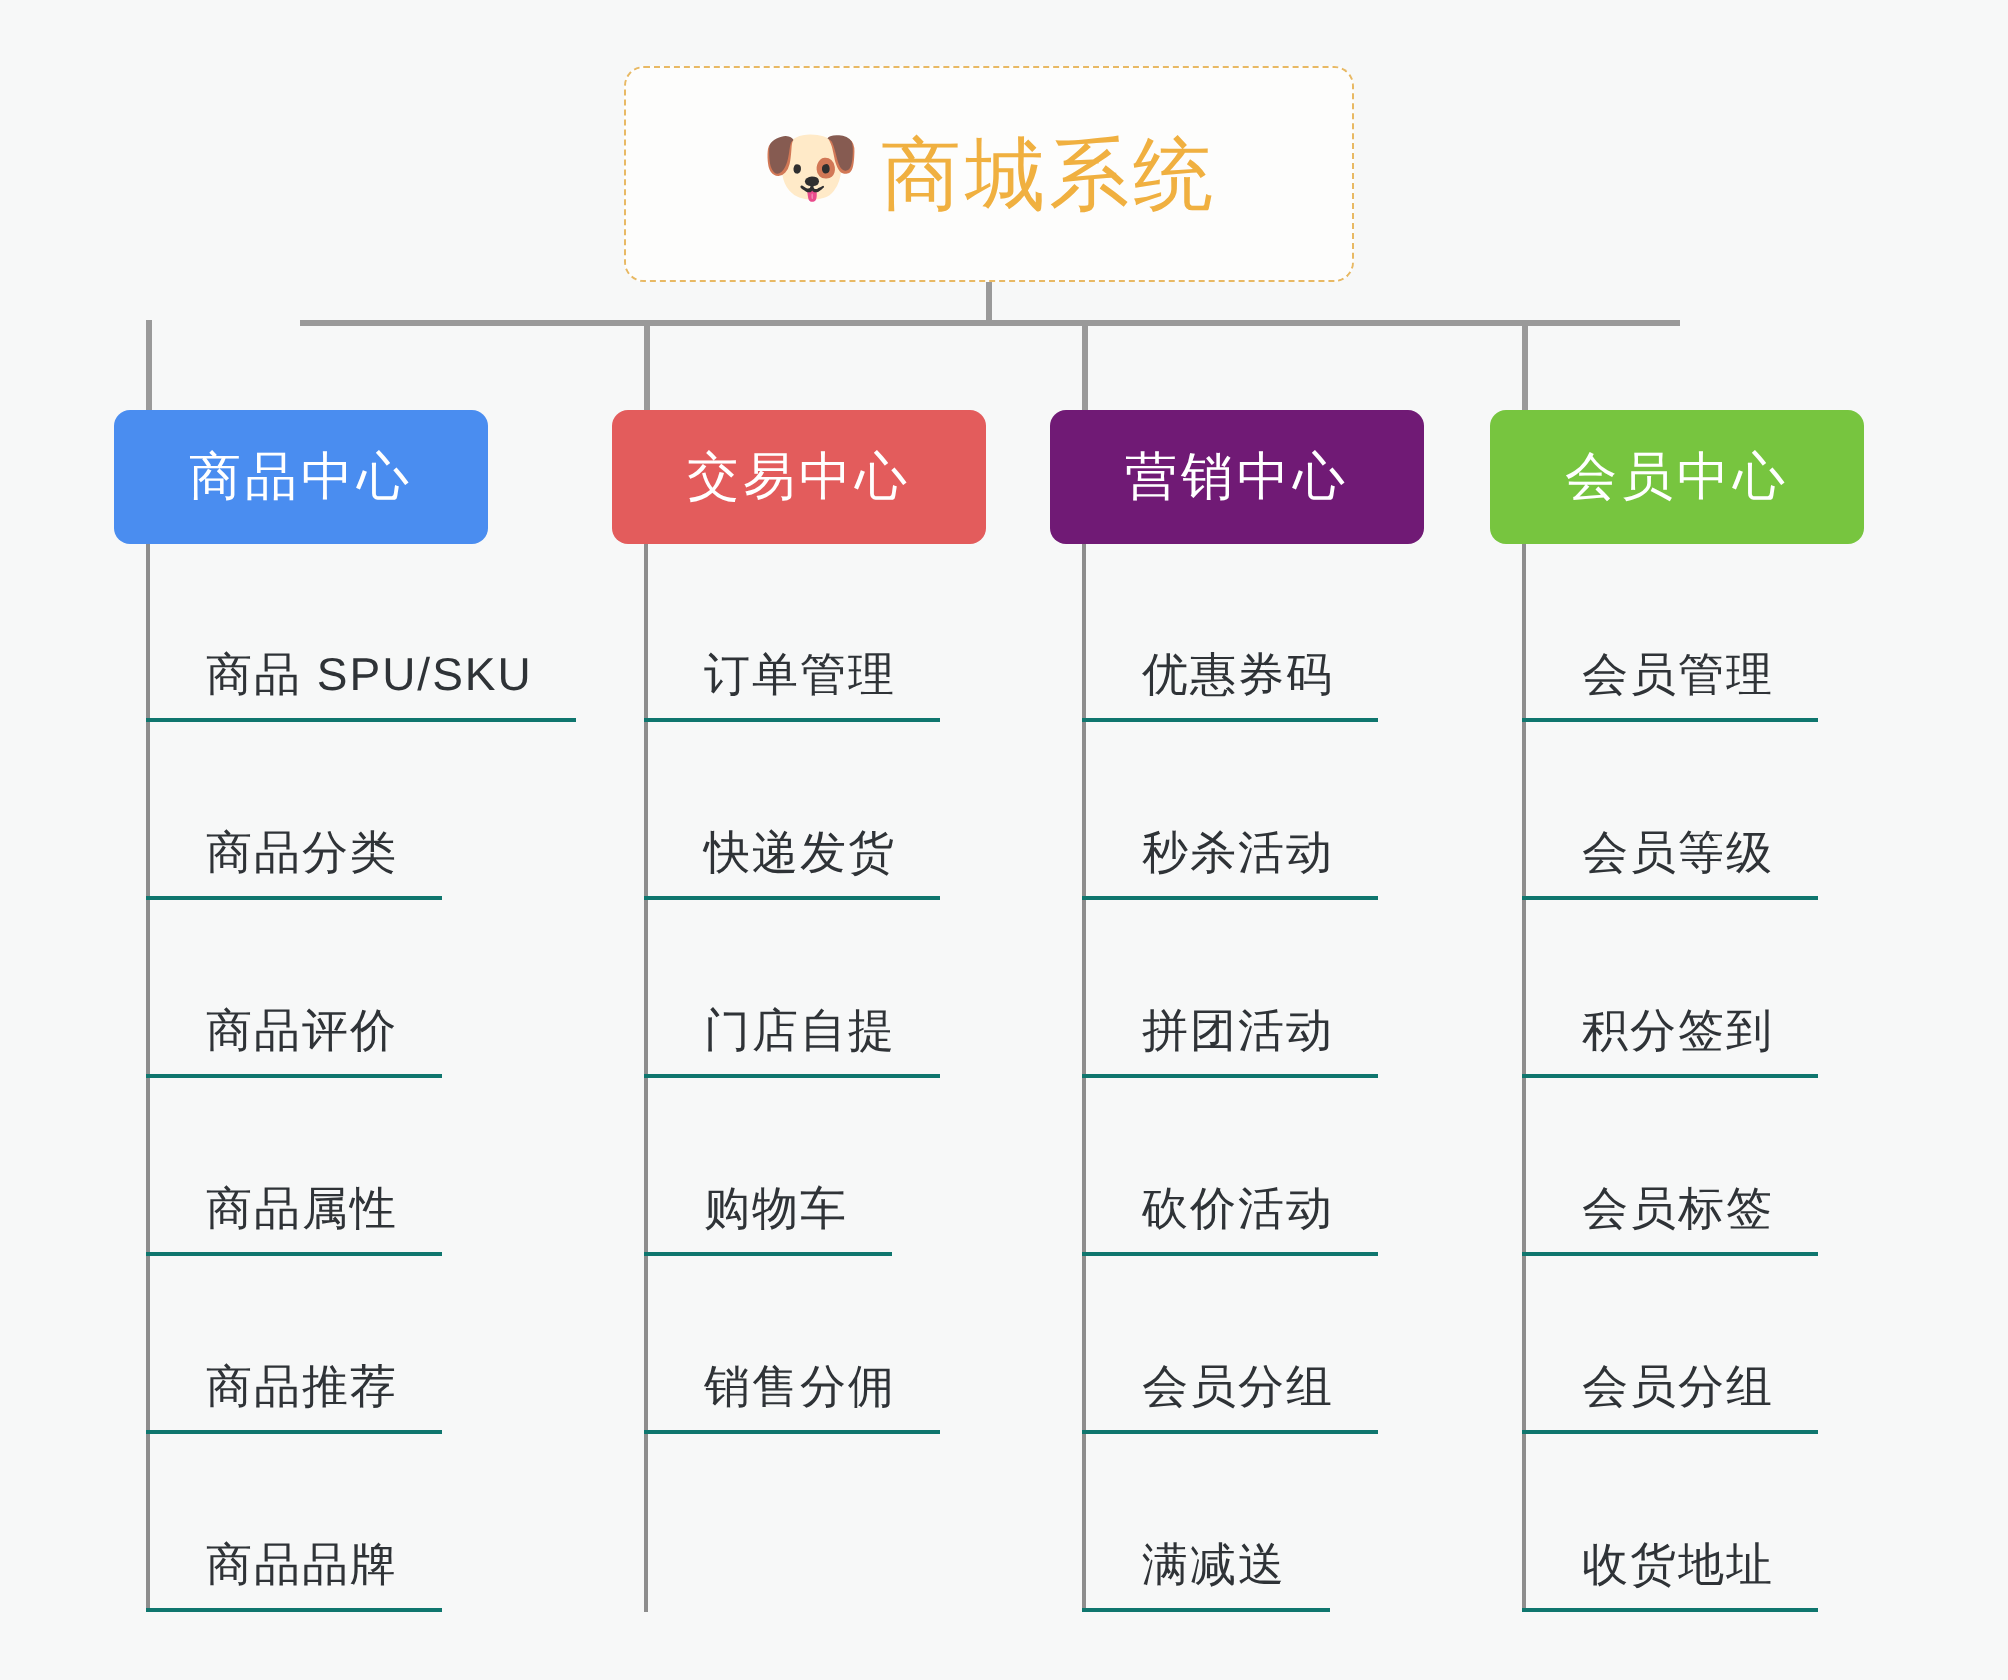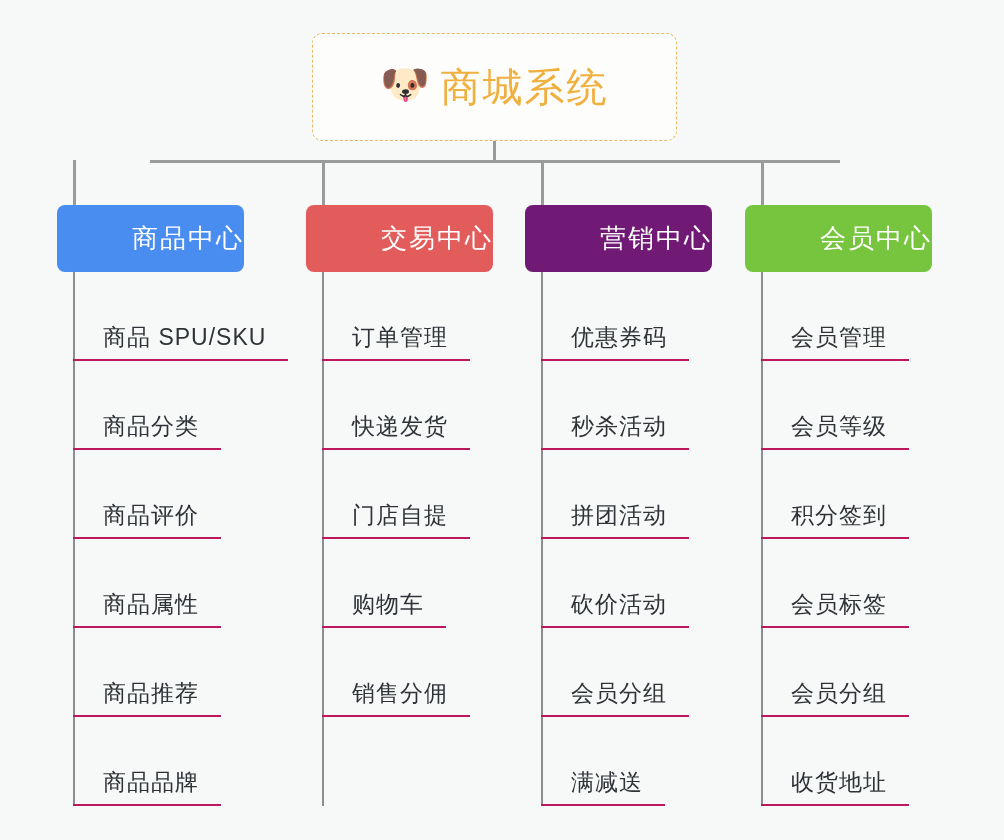--- a/index.html
+++ b/index.html
@@ -81,21 +81,21 @@
     width: 200px;
   }
 
   .cat-box {
     width: 187px;
     height: 67px;
     box-sizing: border-box;
     border-radius: 8px;
     display: flex;
     align-items: center;
-    justify-content: flex-end;
+    justify-content: center;
     color: #ffffff;
     font-size: 26px;
     letter-spacing: 2px;
   }
 
   .leaf-list {
     position: relative;
     margin-top: 0;
     padding-top: 0;
   }
@@ -112,21 +112,21 @@
     position: relative;
     height: 89px;
     margin-left: 16px;
     display: flex;
     align-items: flex-end;
     box-sizing: border-box;
   }
   .leaf-inner {
     position: relative;
     display: inline-block;
-    border-bottom: 2px solid #be185d;
+    border-bottom: 2px solid #0f766e;
     padding: 0 22px 6px 30px;
     white-space: nowrap;
   }
   .leaf-label {
     font-size: 23px;
     color: #2f3337;
     letter-spacing: 1px;
   }
 </style>
 </head>

